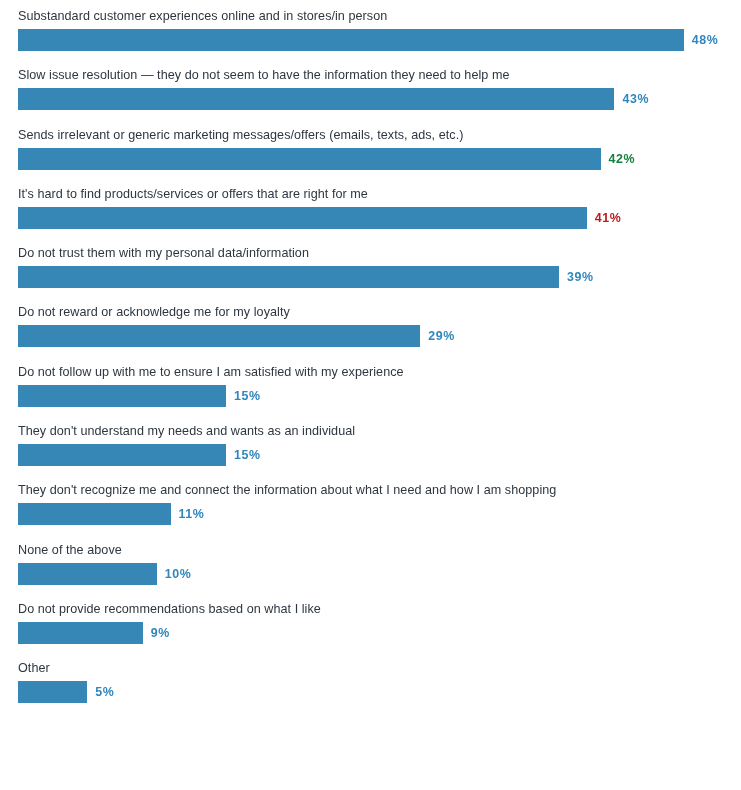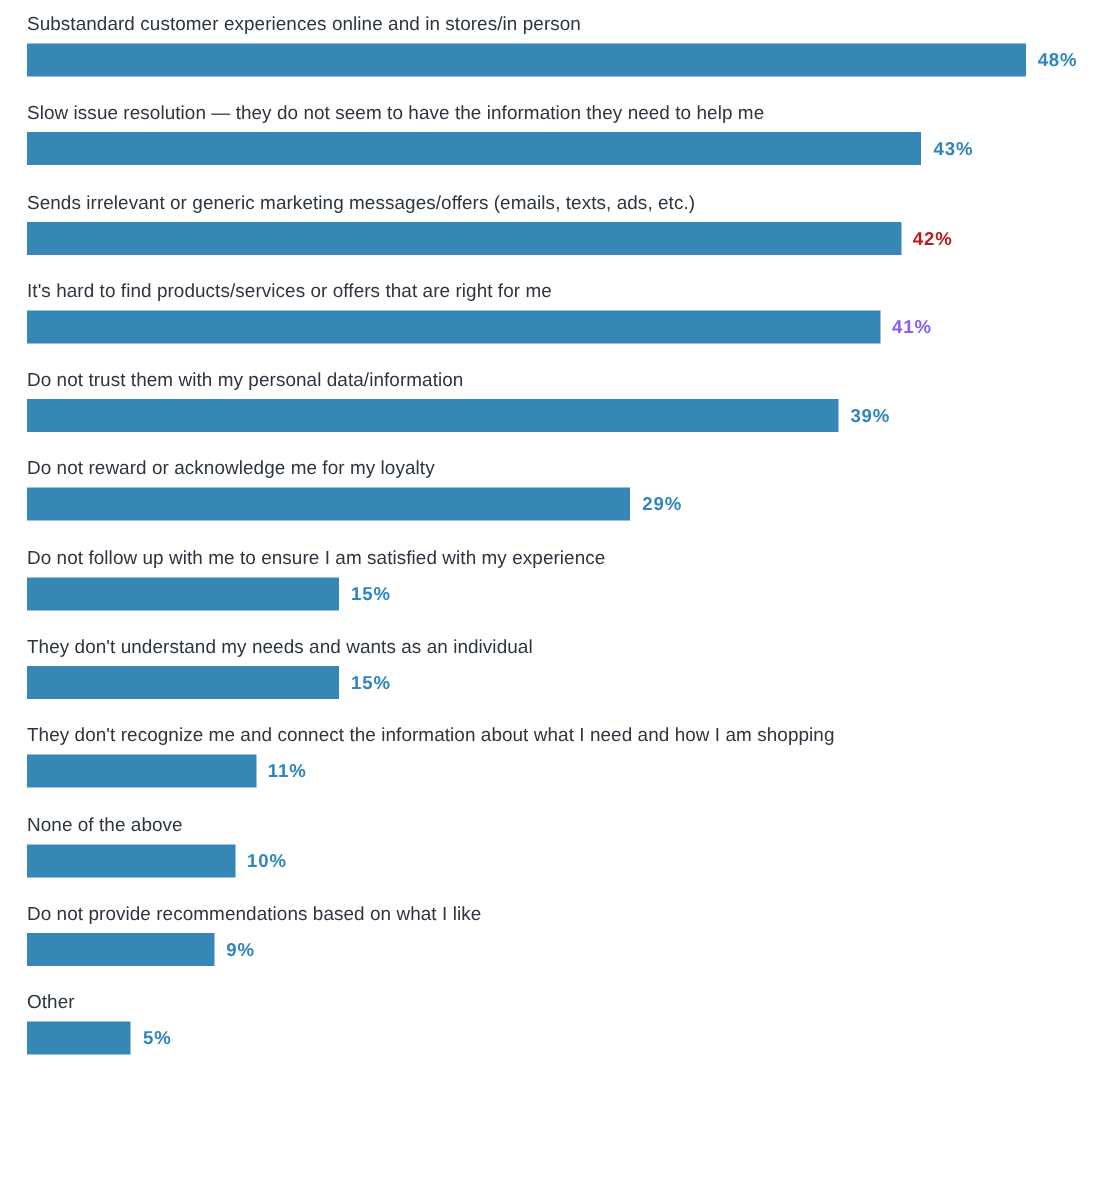--- a/index.html
+++ b/index.html
@@ -74,28 +74,28 @@
       <span class="bar-label">Slow issue resolution — they do not seem to have the information they need to help me</span>
       <div class="bar-track">
         <div class="bar-fill" style="width: 596.41px; background: rgb(55, 135, 182);"></div>
         <span class="bar-value" style="color: rgb(47, 134, 189);">43%</span>
       </div>
     </div>
     <div class="bar-row">
       <span class="bar-label">Sends irrelevant or generic marketing messages/offers (emails, texts, ads, etc.)</span>
       <div class="bar-track">
         <div class="bar-fill" style="width: 582.54px; background: rgb(55, 135, 182);"></div>
-        <span class="bar-value" style="color: #b91c1c;">42%</span>
+        <span class="bar-value" style="color: #15803d;">42%</span>
       </div>
     </div>
     <div class="bar-row">
       <span class="bar-label">It's hard to find products/services or offers that are right for me</span>
       <div class="bar-track">
         <div class="bar-fill" style="width: 568.67px; background: rgb(55, 135, 182);"></div>
-        <span class="bar-value" style="color: #8b5cf6;">41%</span>
+        <span class="bar-value" style="color: #b91c1c;">41%</span>
       </div>
     </div>
     <div class="bar-row">
       <span class="bar-label">Do not trust them with my personal data/information</span>
       <div class="bar-track">
         <div class="bar-fill" style="width: 540.93px; background: rgb(55, 135, 182);"></div>
         <span class="bar-value" style="color: rgb(47, 134, 189);">39%</span>
       </div>
     </div>
     <div class="bar-row">

